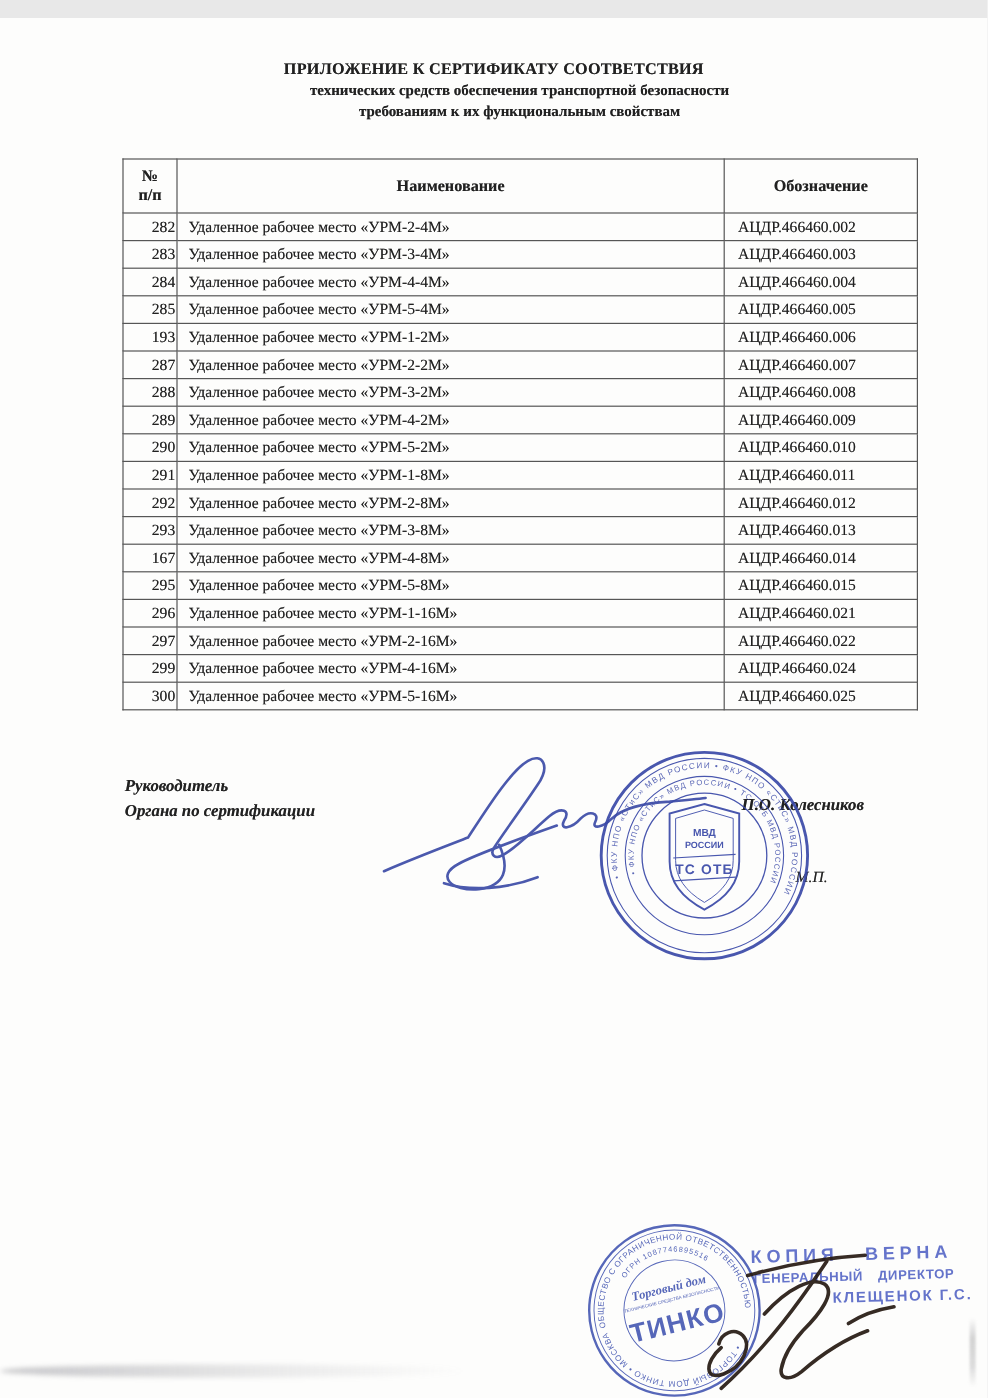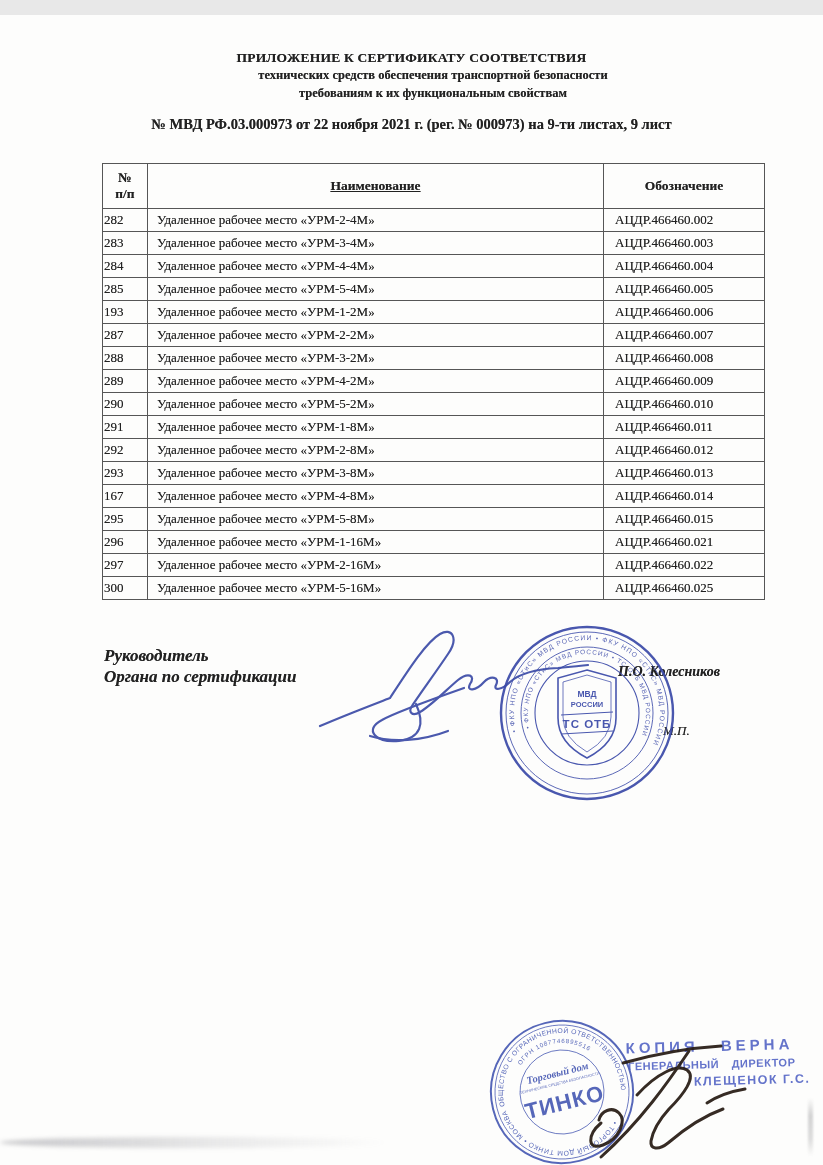--- a/index.html
+++ b/index.html
@@ -38,35 +38,35 @@
   table.items th,table.items td{
     border:1.2px solid #565656;
     overflow:hidden;white-space:nowrap;
   }
   table.items thead th{
     height:42px;font-size:13.5px;font-weight:bold;
     text-align:center;vertical-align:middle;
     text-shadow:0 0 .4px rgba(20,20,20,.55);
   }
   th.col-num{width:42px;}
-  th.col-name{width:453px;text-decoration:underline;}
+  th.col-name{width:453px;}
   th.col-code{width:158px;}
   th.col-num span{display:block;line-height:16px;}
   table.items tbody td{
     height:20px;font-size:13px;line-height:20px;
     text-shadow:0 0 .35px rgba(20,20,20,.5);
   }
-  td.cell-num{text-align:left;}
+  td.cell-num{text-align:right;}
   td.cell-name{padding-left:9px;}
   td.cell-code{padding-left:11px;}
   
   .abs{position:absolute;}
   .role-block{
     left:104px;top:630px;
-    font-size:17px;font-weight:bold;font-style:italic;
+    font-size:14px;font-weight:bold;font-style:italic;
     line-height:21px;text-shadow:0 0 .4px rgba(20,20,20,.55);
     z-index:1;
   }
   .signer-name{
     left:618px;top:649px;width:160px;
     font-size:14px;font-weight:bold;font-style:italic;
     z-index:2;text-shadow:0 0 .4px rgba(20,20,20,.55);
   }
   .seal-mark{
     left:663px;top:708px;
@@ -103,21 +103,20 @@
 </style>
 </head>
 <body>
 
 <div class="page">
 
   <div class="doc-header">
     <div class="title-main">ПРИЛОЖЕНИЕ К СЕРТИФИКАТУ СООТВЕТСТВИЯ</div>
     <div class="title-sub">технических средств обеспечения транспортной безопасности</div>
     <div class="title-sub">требованиям к их функциональным свойствам</div>
-    <div class="reg-line">№ МВД РФ.03.000973 от 22 ноября 2021 г. (рег. № 000973) на 9-ти листах, 9 лист</div>
   </div>
 
   <table class="items">
     <thead>
       <tr>
         <th class="col-num">
           <span>№</span>
           <span>п/п</span>
         </th>
         <th class="col-name">Наименование</th>
@@ -216,20 +215,25 @@
           <td class="cell-code">АЦДР.466460.021</td>
         </tr>
 
         <tr>
           <td class="cell-num">297</td>
           <td class="cell-name">Удаленное рабочее место «УРМ-2-16М»</td>
           <td class="cell-code">АЦДР.466460.022</td>
         </tr>
 
 
+        <tr>
+          <td class="cell-num">299</td>
+          <td class="cell-name">Удаленное рабочее место «УРМ-4-16М»</td>
+          <td class="cell-code">АЦДР.466460.024</td>
+        </tr>
 
         <tr>
           <td class="cell-num">300</td>
           <td class="cell-name">Удаленное рабочее место «УРМ-5-16М»</td>
           <td class="cell-code">АЦДР.466460.025</td>
         </tr>
       </tbody>
   </table>
 
   <div class="abs role-block">

